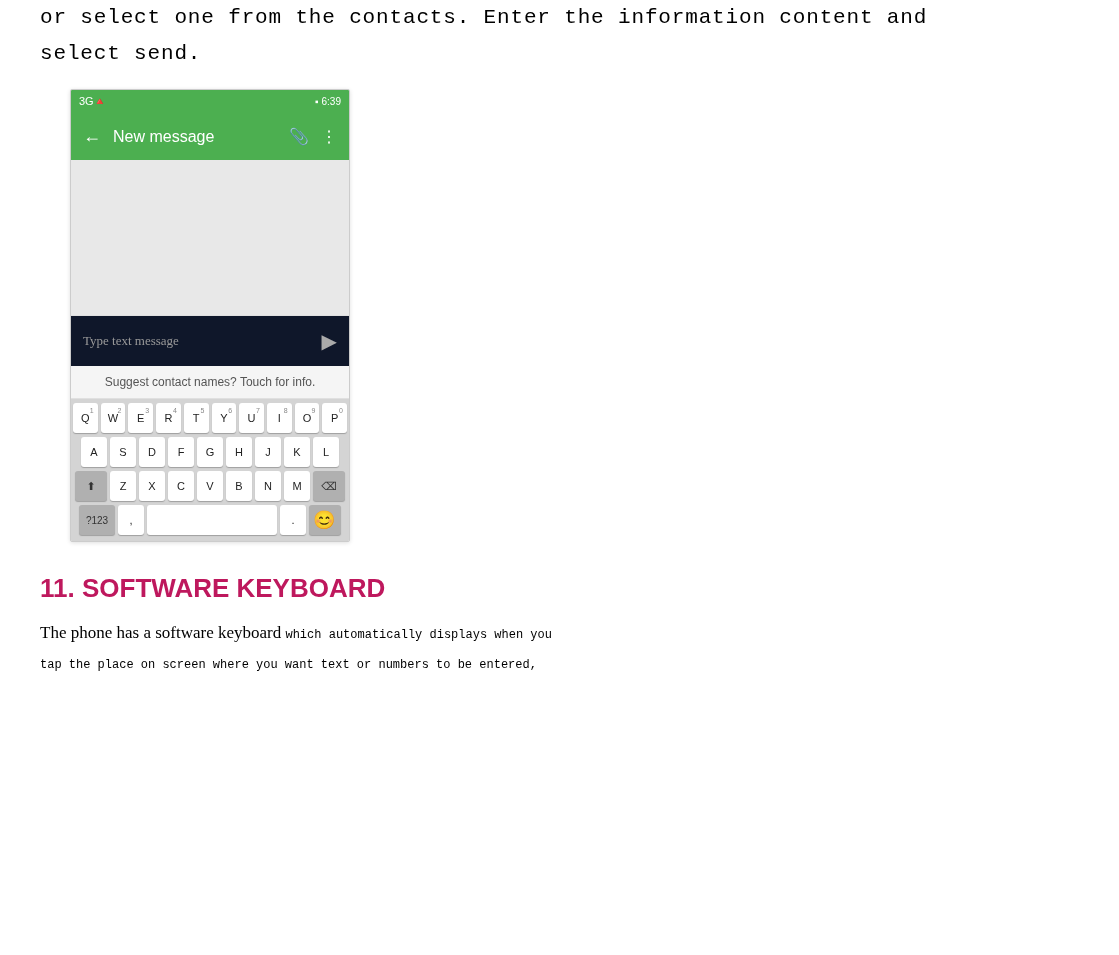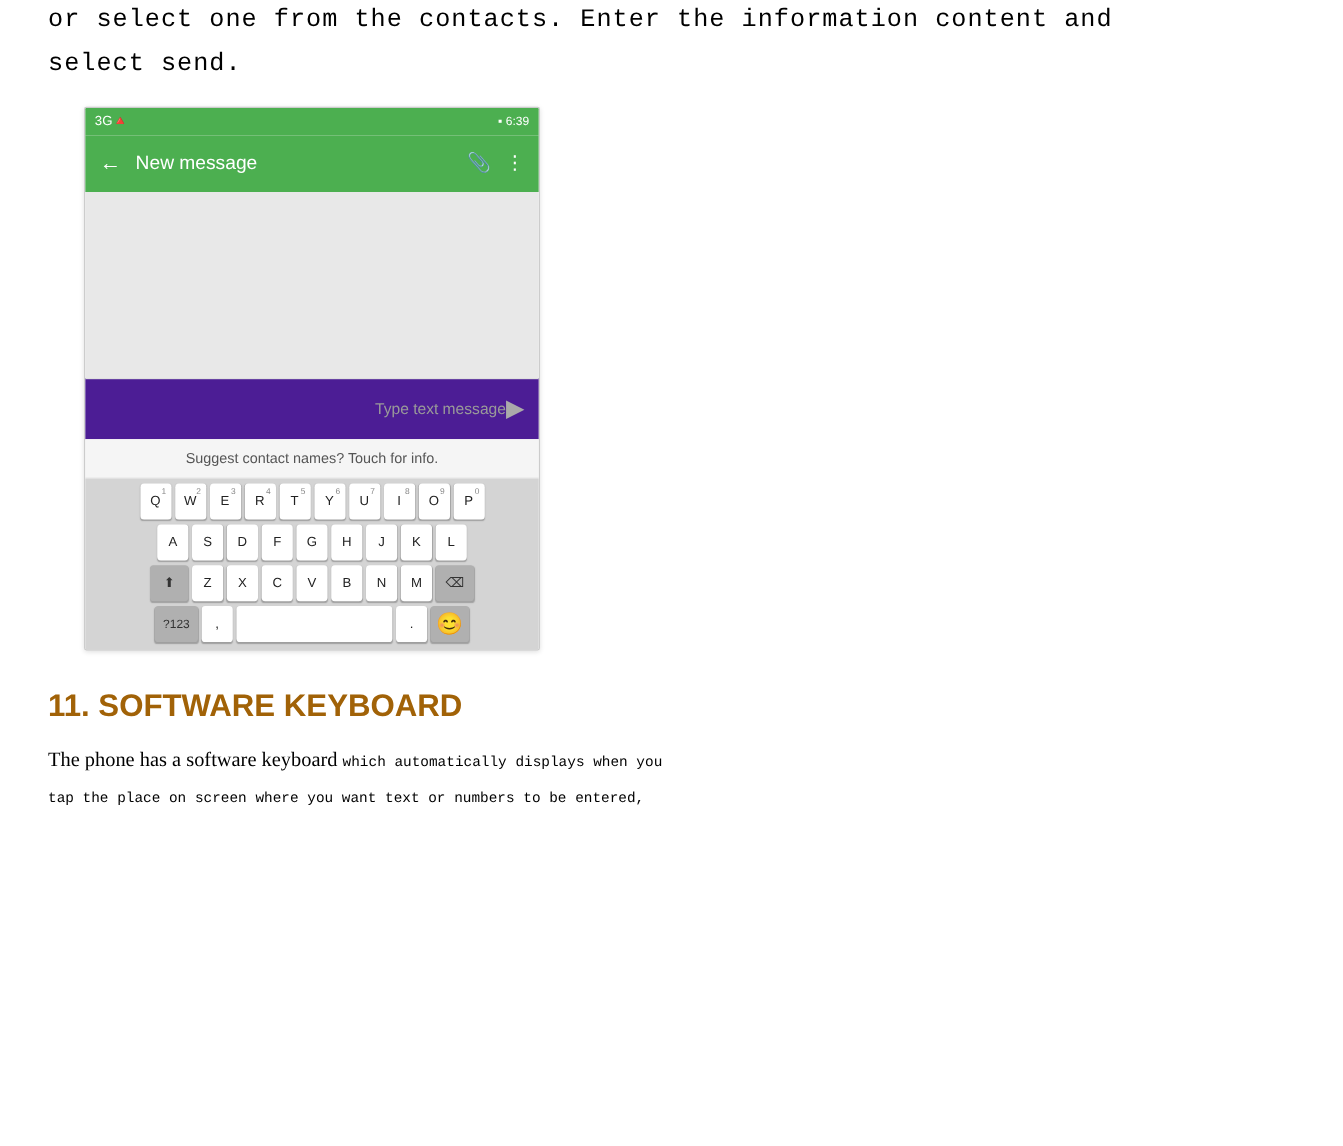--- a/index.html
+++ b/index.html
@@ -14,21 +14,21 @@
     .intro-text {
       font-family: 'Courier New', Courier, monospace;
       font-size: 21px;
       letter-spacing: 0.04em;
       margin-bottom: 18px;
       text-align: justify;
     }
     .phone-screenshot {
       display: block;
       margin: 10px 0 24px 30px;
-      width: 380px;
+      width: 280px;
       border: 1px solid #ccc;
       background: #f5f5f5;
       border-radius: 2px;
       overflow: hidden;
       box-shadow: 0 1px 4px rgba(0,0,0,0.13);
     }
     
     .status-bar {
       background: #4CAF50;
       color: white;
@@ -90,27 +90,27 @@
       font-size: 16px;
     }
     
     .message-area {
       background: #e8e8e8;
       height: 155px;
       padding: 8px;
     }
     
     .text-input-bar {
-      background: #4c1d95;
+      background: #0f172a;
       padding: 8px 12px;
       display: flex;
       align-items: center;
-      justify-content: flex-end;
+      justify-content: space-between;
       border-top: 1px solid #e0e0e0;
-      font-family: Liberation Sans, sans-serif;
+      font-family: Liberation Serif, serif;
       font-size: 13px;
       color: #999;
     }
     .send-icon {
       color: #aaa;
       font-size: 20px;
     }
     
     .suggestion-bar {
       background: #f5f5f5;
@@ -187,21 +187,21 @@
       justify-content: center;
       gap: 3px;
       margin-bottom: 2px;
     }
     
     .section-heading {
       font-family: Arial, Helvetica, sans-serif;
       font-size: 26px;
       font-weight: bold;
       margin: 10px 0 8px 0;
-      color: #a16207;
+      color: #be185d;
     }
     .body-text {
       font-family: serif;
       font-size: 17px;
       text-align: justify;
       line-height: 1.75;
     }
     .body-text .mono {
       font-family: 'Courier New', Courier, monospace;
       font-size: 12px;

